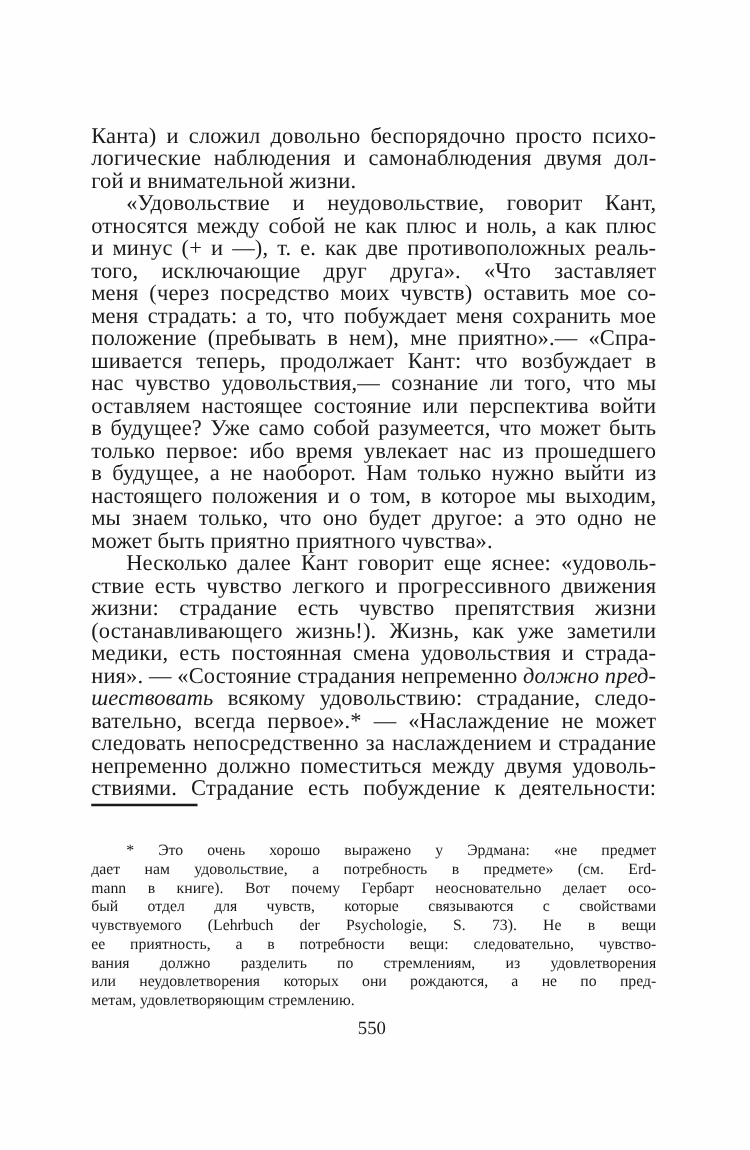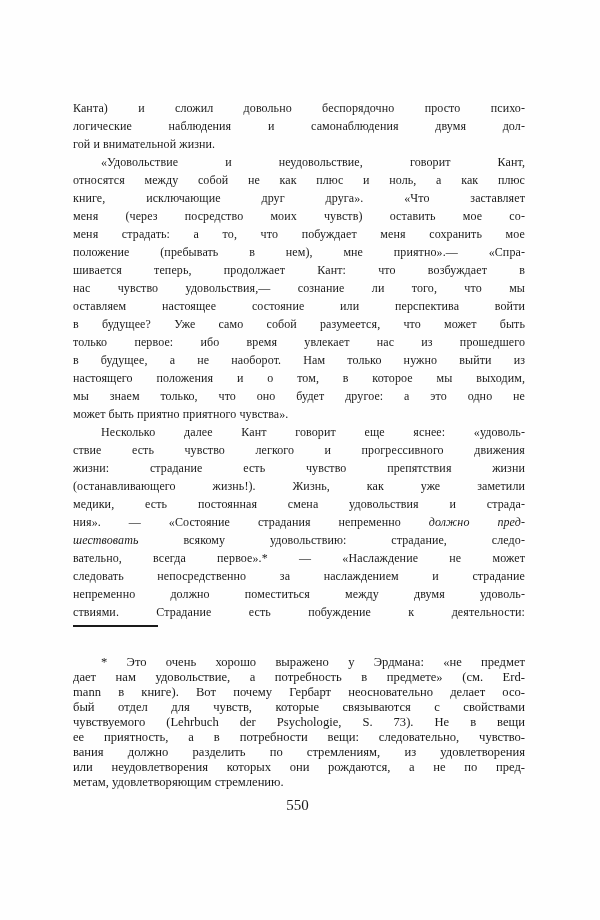--- a/index.html
+++ b/index.html
@@ -19,21 +19,21 @@
     position: absolute;
     left: 73px; top: 99px;
     width: 452px;
   }
   .para .line, .footnote .line {
     text-align: justify;
     text-align-last: justify;
     white-space: normal;
   }
   .para .line {
-    font-size: 12px;
+    font-size: 18px;
     line-height: 18px;
     letter-spacing: 0.1px;
   }
   .line.flush { text-align-last: left; }
   .para.indent .line:first-child { text-indent: 28px; }
   .it { font-style: italic; }
   .footnote-rule {
     width: 85px; height: 2px;
     background: #1a1a1a;
     margin-top: 4px;
@@ -60,21 +60,22 @@
 
     <div class="para">
         <div class="line"><span>Канта) и сложил довольно беспорядочно просто психо-</span></div>
         <div class="line"><span>логические наблюдения и самонаблюдения двумя дол-</span></div>
         <div class="line flush"><span>гой и внимательной жизни.</span></div>
       </div>
 
     <div class="para indent">
         <div class="line"><span>«Удовольствие и неудовольствие, говорит Кант,</span></div>
         <div class="line"><span>относятся между собой не как плюс и ноль,  а как плюс</span></div>
-        <div class="line"><span>книге, исключающие друг друга». «Что заставляет</span></div>
+        <div class="line"><span>и минус (+ и —), т. е. как две противоположных реаль-</span></div>
+        <div class="line"><span>того, исключающие друг друга». «Что заставляет</span></div>
         <div class="line"><span>меня (через посредство моих чувств) оставить мое со-</span></div>
         <div class="line"><span>меня страдать: а то, что побуждает меня сохранить мое</span></div>
         <div class="line"><span>положение (пребывать в нем), мне приятно».— «Спра-</span></div>
         <div class="line"><span>шивается теперь, продолжает Кант: что возбуждает в</span></div>
         <div class="line"><span>нас чувство удовольствия,— сознание ли того, что мы</span></div>
         <div class="line"><span>оставляем настоящее состояние или перспектива войти</span></div>
         <div class="line"><span>в будущее? Уже само собой разумеется, что может быть</span></div>
         <div class="line"><span>только первое: ибо время увлекает нас из прошедшего</span></div>
         <div class="line"><span>в будущее, а не наоборот. Нам только нужно выйти из</span></div>
         <div class="line"><span>настоящего положения и о том, в которое мы выходим,</span></div>

